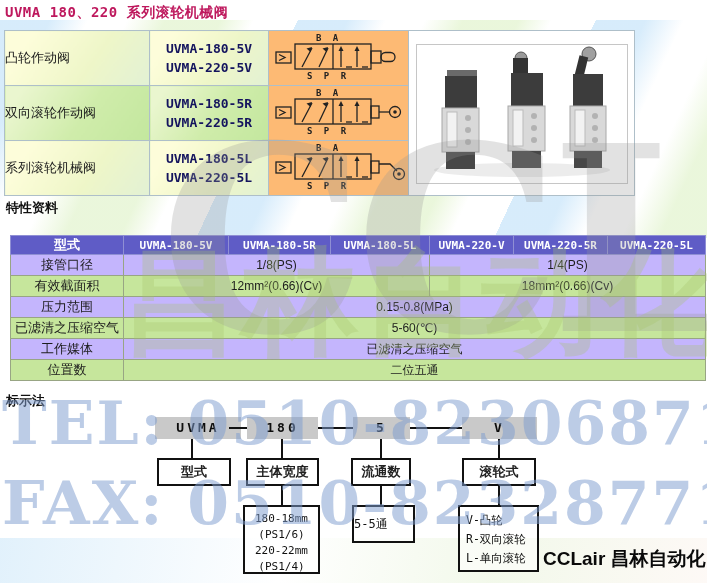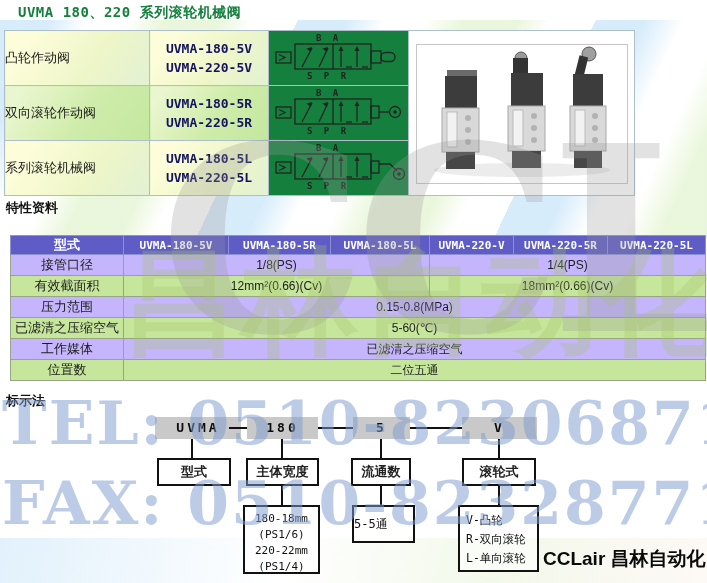--- a/index.html
+++ b/index.html
@@ -9,28 +9,28 @@
 
   
   .bg-stripes{position:absolute;left:0;top:20px;width:707px;height:218px;
     background:repeating-linear-gradient(115deg,
       rgba(150,205,245,.38) 0 45px, rgba(255,255,255,0) 80px 115px,
       rgba(205,235,170,.42) 150px 200px, rgba(255,255,255,0) 230px 270px);}
   .bg-stripes2{position:absolute;left:0;top:538px;width:707px;height:45px;
     background:linear-gradient(100deg, rgba(170,215,245,.35), rgba(255,255,255,0) 40%,
       rgba(215,235,190,.32) 70%, rgba(250,235,225,.3));}
 
-  .title{position:absolute;left:18px;top:4px;font:bold 14px "DejaVu Sans Mono",monospace;color:#15803d;letter-spacing:.5px;z-index:2}
+  .title{position:absolute;left:5px;top:4px;font:bold 14px "DejaVu Sans Mono",monospace;color:#be185d;letter-spacing:.5px;z-index:2}
 
   
   .product-table{position:absolute;left:4px;top:30px;width:630px;border-collapse:collapse;table-layout:fixed;z-index:1}
   .product-table td{border:1px solid #aebfc9;height:48px;vertical-align:middle}
   .pt-label{font-size:13px;color:#1c1c1c}
   .pt-models{text-align:center;font:bold 13px "DejaVu Sans Mono",monospace;color:#14145e;line-height:1.5}
-  .pt-sym{background:#15803d;text-align:right}
+  .pt-sym{background:#fdba74;text-align:right}
   .pt-photo{background:#fff}
   .r-yellow .tinted{background:linear-gradient(125deg,#fdfdda 15%,#eef6c8 60%,#e2f1d4)}
   .r-green .tinted{background:linear-gradient(125deg,#eaf6cf 10%,#cfecaa 55%,#c3e79e)}
   .sym-text{font:bold 9px "DejaVu Sans Mono",monospace;fill:#222;letter-spacing:3px}
   .photo-box{width:212px;height:140px;margin:2px auto 0 auto;background:#fff;border:1px solid #c6c6c6;display:flex;align-items:center;justify-content:center}
 
   
   .section-heading{position:absolute;left:6px;font-weight:bold;font-size:13px;color:#111;z-index:2}
   .spec-table{position:absolute;left:10px;top:235px;width:695px;border-collapse:collapse;table-layout:fixed;font-size:12px;z-index:1}
   .spec-table th{background:#5f5cc6;color:#fff;border:1px solid #8f8fd4;height:18px;font:bold 11px "DejaVu Sans Mono",monospace}

